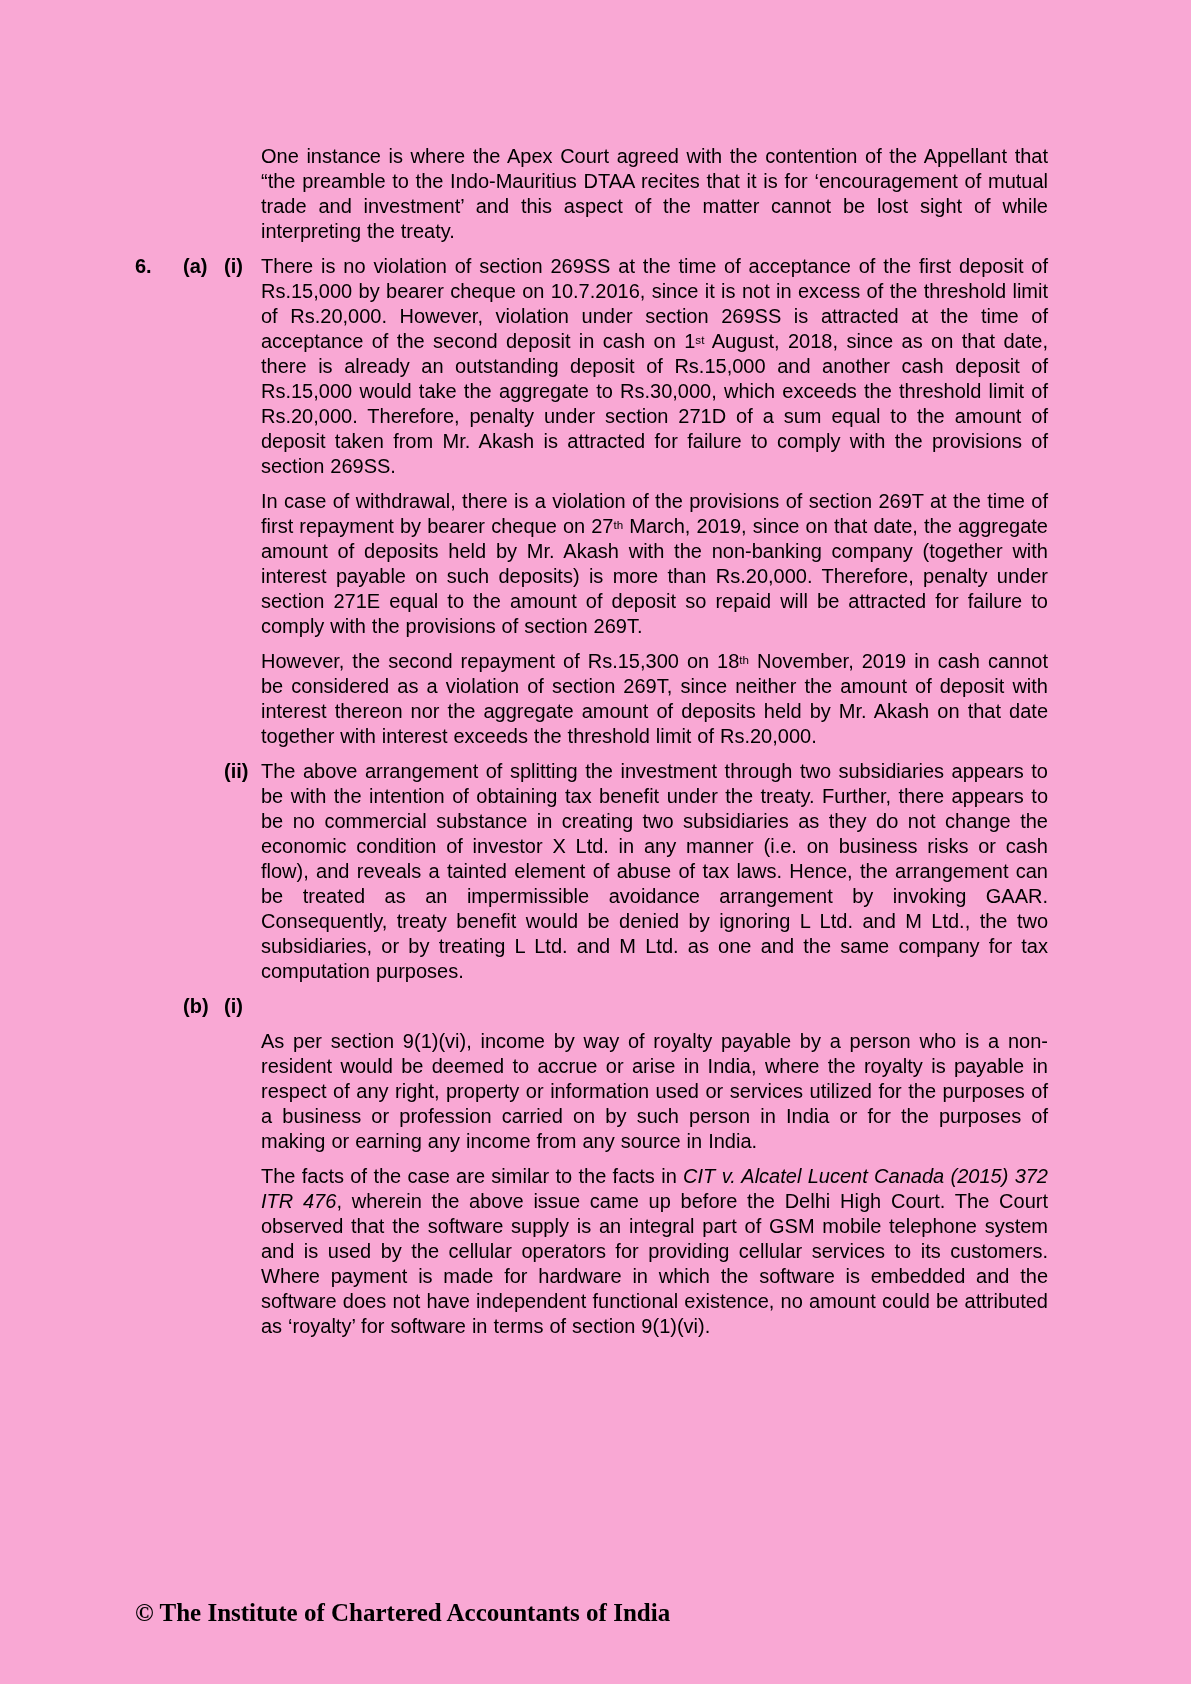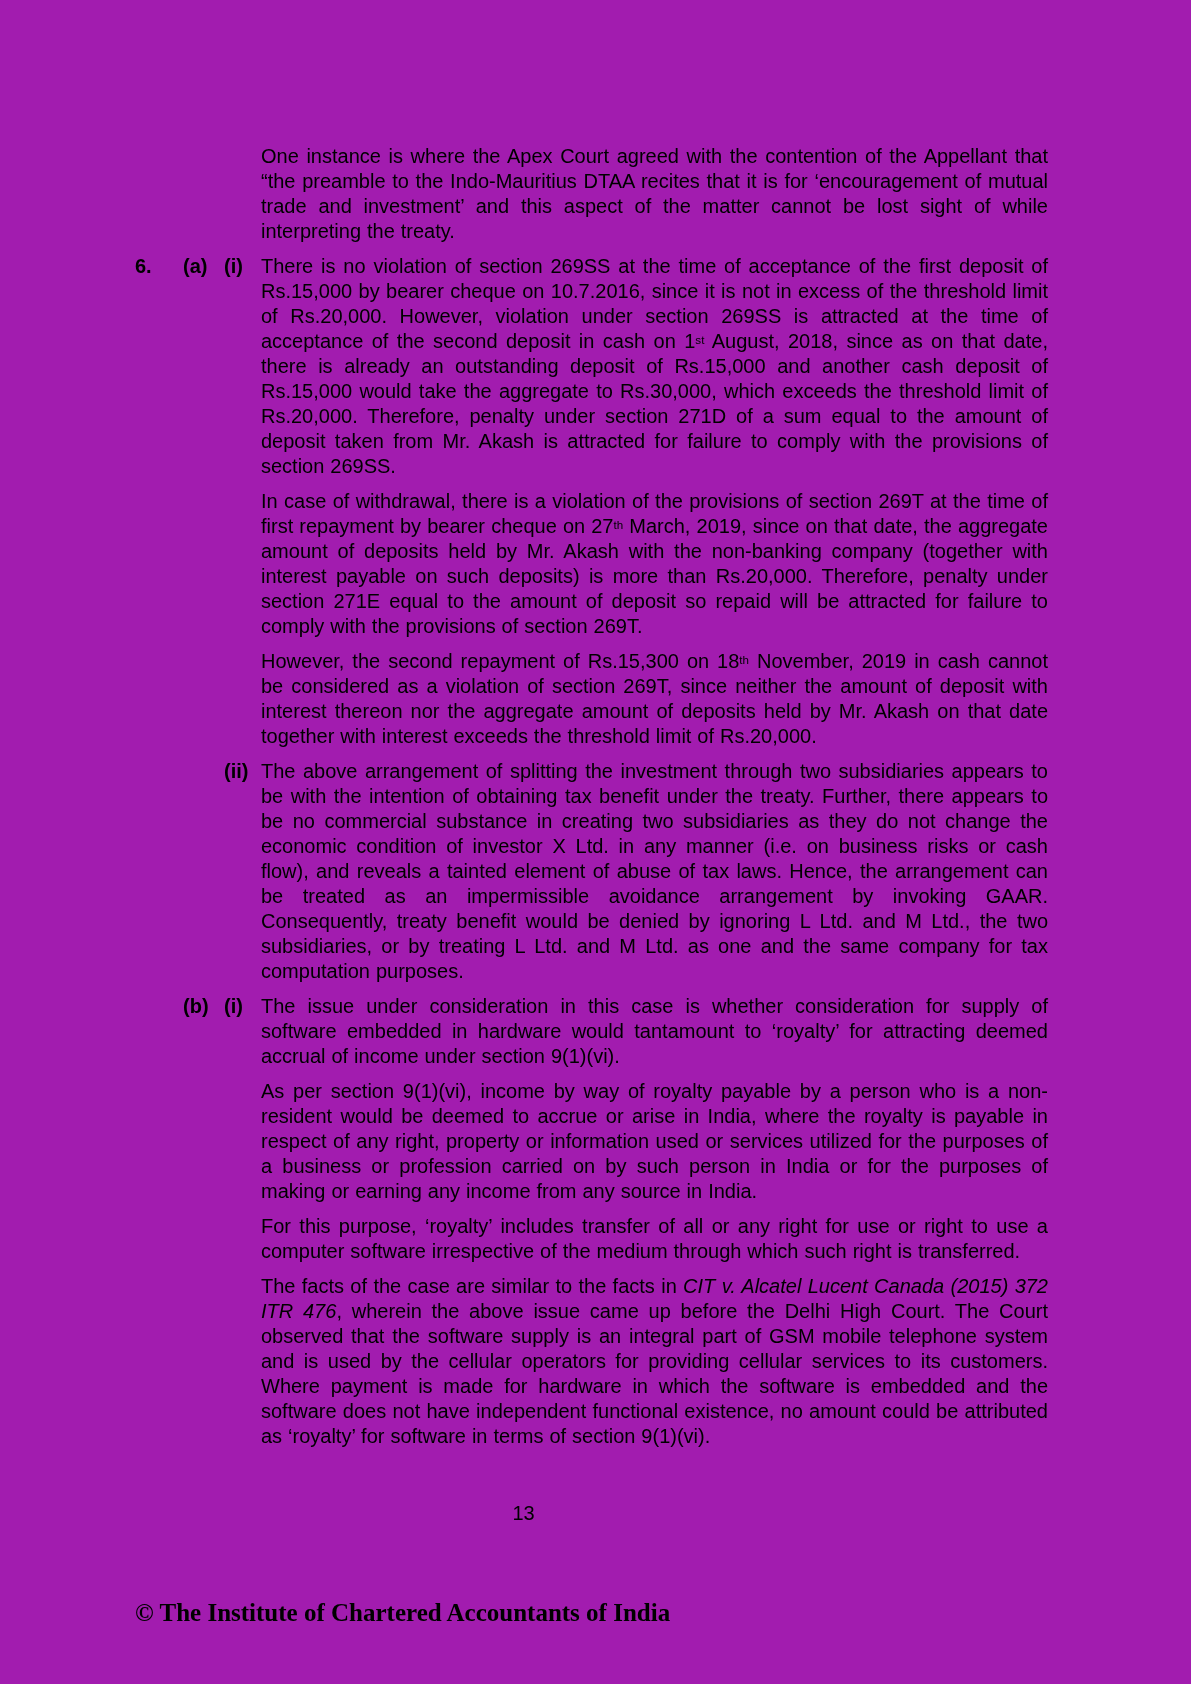--- a/index.html
+++ b/index.html
@@ -2,21 +2,21 @@
 <html><head>
 <meta charset="utf-8">
 <title>Suggested Answers - Page 13</title>
 <style>
   * { margin: 0; padding: 0; box-sizing: border-box; }
   html, body { background: #ffffff; }
   .page {
     position: relative;
     width: 1191px;
     height: 1684px;
-    background: #a21caf;
+    background: #f9a8d4;
     color: #000000;
     font-family: "Liberation Sans", sans-serif;
     overflow: hidden;
     margin: 0 auto;
   }
   .content {
     position: absolute;
     left: 135px;
     top: 144px;
     width: 913px;
@@ -90,36 +90,28 @@
       <div class="block">
         <span class="marker"></span>
         <span class="marker"></span>
         <span class="marker">(ii)</span>
         <p class="body"><span>The above arrangement of splitting the investment through two subsidiaries appears to be with the intention of obtaining tax benefit under the treaty. Further, there appears to be no commercial substance in creating two subsidiaries as they do not change the economic condition of investor X Ltd. in any manner (i.e. on business risks or cash flow), and reveals a tainted element of abuse of tax laws. Hence, the arrangement can be treated as an impermissible avoidance arrangement by invoking GAAR. Consequently, treaty benefit would be denied by ignoring L Ltd. and M Ltd., the two subsidiaries, or by treating L Ltd. and M Ltd. as one and the same company for tax computation purposes.</span></p>
       </div>
       <div class="block">
         <span class="marker"></span>
         <span class="marker">(b)</span>
         <span class="marker">(i)</span>
-        <p class="body"><span>The issue under consideration in this case is whether consideration for supply of software embedded in hardware would tantamount to ‘royalty’ for attracting deemed accrual of income under section 9(1)(vi).</span></p>
       </div>
       <div class="block">
         <span class="marker"></span>
         <span class="marker"></span>
         <span class="marker"></span>
         <p class="body"><span>As per section 9(1)(vi), income by way of royalty payable by a person who is a non-resident would be deemed to accrue or arise in India, where the royalty is payable in respect of any right, property or information used or services utilized for the purposes of a business or profession carried on by such person in India or for the purposes of making or earning any income from any source in India.</span></p>
       </div>
       <div class="block">
         <span class="marker"></span>
         <span class="marker"></span>
         <span class="marker"></span>
-        <p class="body"><span>For this purpose, ‘royalty’ includes transfer of all or any right for use or right to use a computer software irrespective of the medium through which such right is transferred.</span></p>
-      </div>
-      <div class="block">
-        <span class="marker"></span>
-        <span class="marker"></span>
-        <span class="marker"></span>
         <p class="body"><span>The facts of the case are similar to the facts in </span><i>CIT v.  Alcatel Lucent Canada (2015) 372 ITR 476</i><span>, wherein the above issue came up before the Delhi High Court.  The Court observed that the software supply is an integral part of GSM mobile telephone system and is used by the cellular operators for providing cellular services to its customers. Where payment is made for hardware in which the software is embedded and the software does not have independent functional existence, no amount could be attributed as ‘royalty’ for software in terms of section 9(1)(vi).</span></p>
       </div>
     </main>
-  <div class="page-number">13</div>
   <footer class="footer">© The Institute of Chartered Accountants of India</footer>
 </div>
 
 </body></html>

